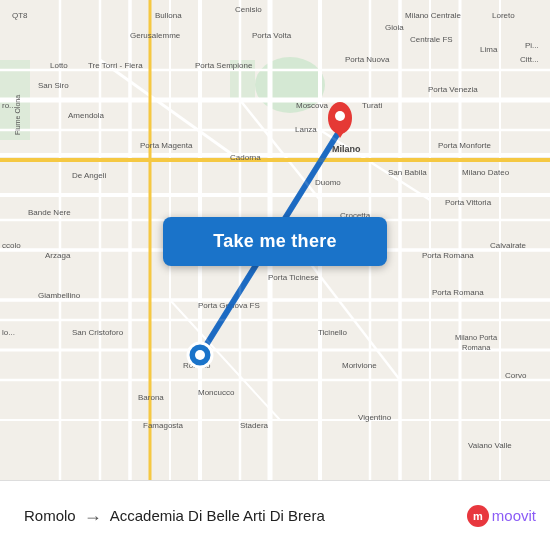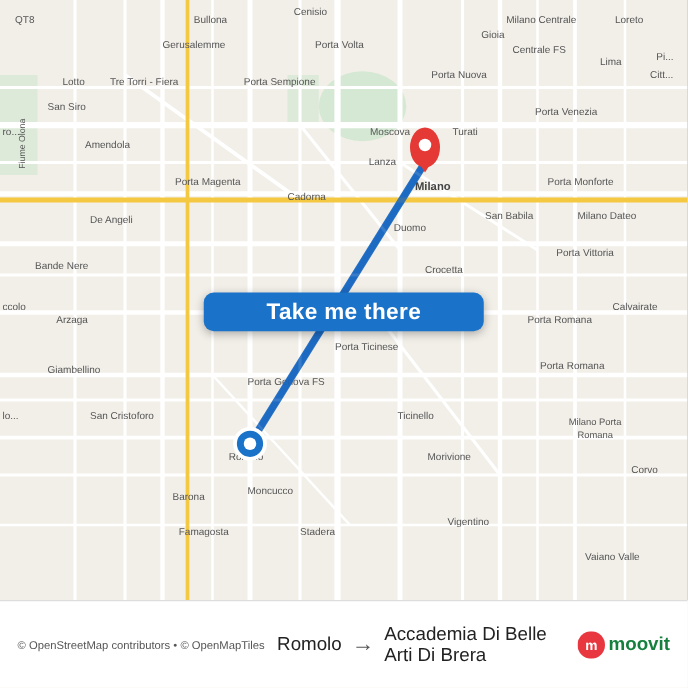--- a/index.html
+++ b/index.html
@@ -24,24 +24,24 @@
     #map-svg {
       position: absolute;
       inset: 0;
       width: 100%;
       height: 100%;
     }
 
     
     .take-me-there-btn {
       position: absolute;
-      top: 234px;
+      top: 217px;
       left: 163px;
       width: 224px;
-      height: 31px;
+      height: 49px;
       background: #1a73c9;
       border-radius: 8px;
       display: flex;
       align-items: center;
       justify-content: center;
       cursor: pointer;
       box-shadow: 0 2px 8px rgba(0,0,0,0.3);
       border: none;
       outline: none;
     }
@@ -231,26 +231,25 @@
     <circle cx="340" cy="116" r="5" fill="white"></circle>
 
   </svg>
 
   <button class="take-me-there-btn">
     <span>Take me there</span>
   </button>
 </div>
 
 <div id="bottom-bar">
-  <span class="copyright-text">© OpenStreetMap contributors • © OpenMapTiles</span>
   <div class="route-info">
     <span class="origin-label">Romolo</span>
     <span class="arrow-icon">→</span>
     <span class="destination-label">Accademia Di Belle Arti Di Brera</span>
   </div>
   <div class="moovit-logo">
     <svg width="22" height="22" viewBox="0 0 22 22">
       <circle cx="11" cy="11" r="11" fill="#e8373e"></circle>
       <text x="11" y="15" text-anchor="middle" font-size="11" fill="white" font-weight="bold" font-family="Arial">m</text>
     </svg>
-    <span style="font-size:15px;font-weight:700;color:#15803d;margin-left:3px;">moovit</span>
+    <span style="font-size:15px;font-weight:400;color:#8b5cf6;margin-left:3px;">moovit</span>
   </div>
 </div>
 
 </body></html>

